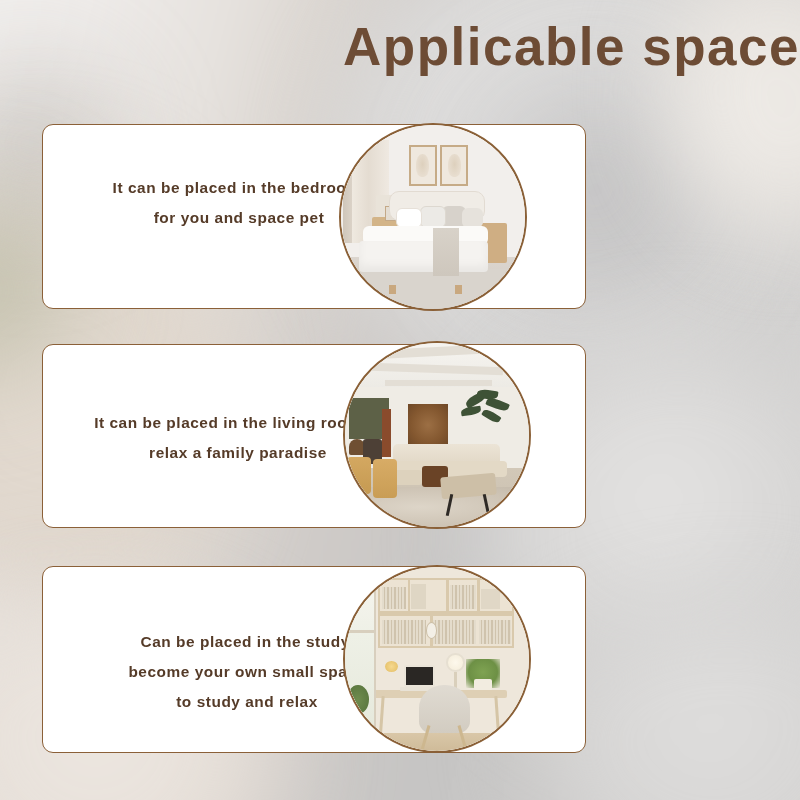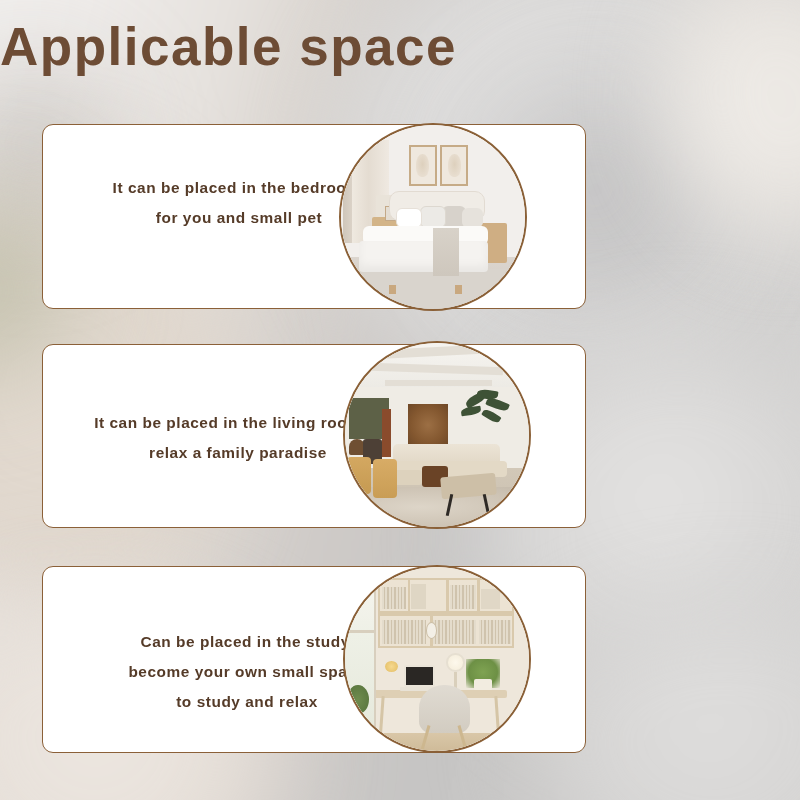--- a/index.html
+++ b/index.html
@@ -95,21 +95,21 @@
     position: relative;
     z-index: 2;
     width: 800px;
     height: 800px;
   }
 
   .page-title {
     position: absolute;
     left: 0; right: 0;
     top: 18px;
-    text-align: left;
+    text-align: right;
     font-size: 53px;
     font-weight: bold;
     letter-spacing: 1.5px;
     color: #6d4c35;
     line-height: 1.1;
     white-space: nowrap;
   }
 
   .card {
     position: absolute;
@@ -330,21 +330,21 @@
   <div class="bg-blob blob-bottom-right"></div>
 </div>
 
 <div class="page">
 
   <div class="page-title">Applicable space</div>
 
   <div class="card card-1">
     <div class="card-text">
       <span class="line">It can be placed in the bedroom,</span>
-      <span class="line">for you and small pet</span>
+      <span class="line">for you and space pet</span>
     </div>
 
     <div class="photo-circle">
       <div class="photo-inner bedroom">
         <div class="bd-wall"></div>
         <div class="bd-floor"></div>
         <div class="bd-rug"></div>
         <div class="bd-curtain2"></div>
         <div class="bd-curtain"></div>
         <div class="bd-art bd-art1">

